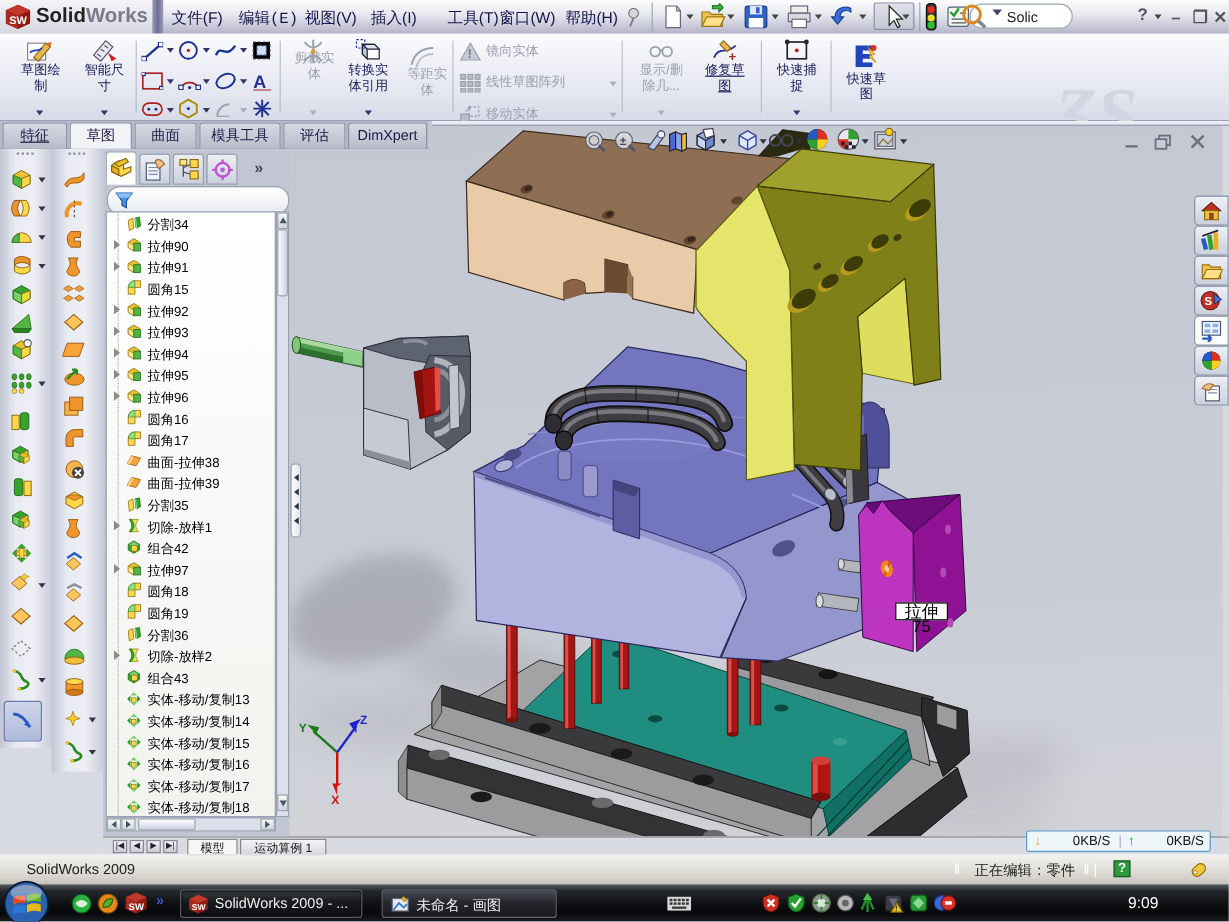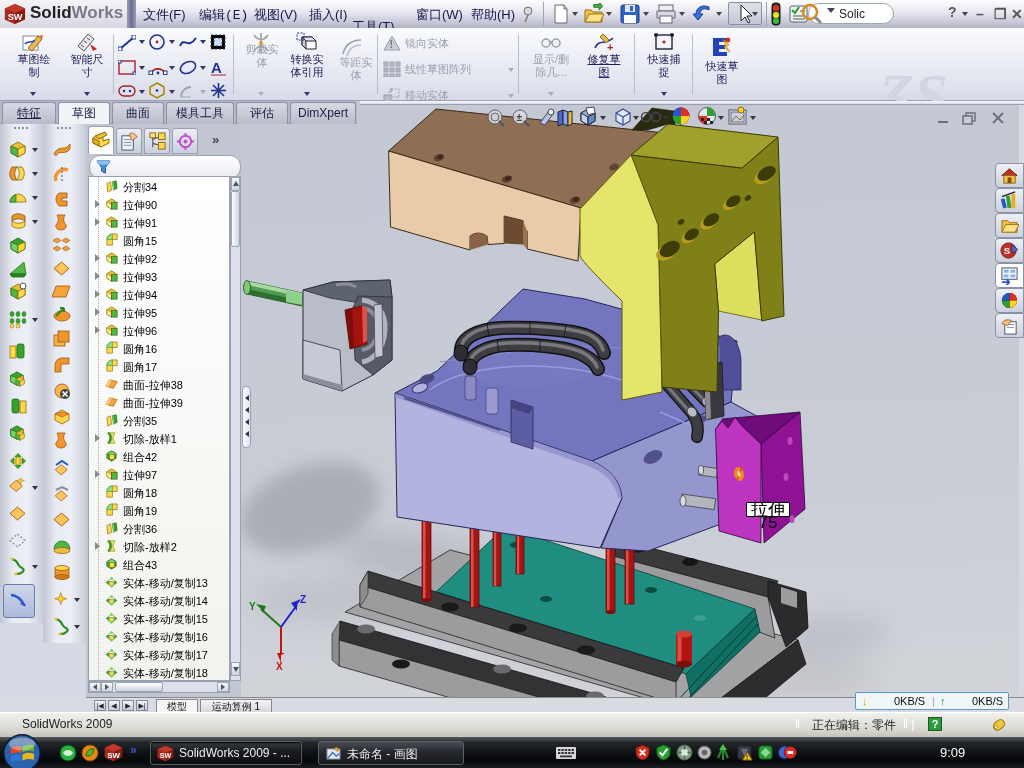--- a/index.html
+++ b/index.html
@@ -90,21 +90,21 @@
       <polygon points="12,1 23,6 12,11 1,6" fill="#c0392b"></polygon>
       <polygon points="1,6 12,11 12,23 1,18" fill="#a82a1e"></polygon>
       <text x="4" y="19" font-size="10" font-weight="bold" fill="#fff">SW</text>
     </svg>
     <div id="swtext">Solid<span>Works</span></div>
     <div id="logodiv"></div>
     <div class="menu" style="left:143px;">文件(F)</div>
     <div class="menu" style="left:199px;font-family:Liberation Mono, monospace;">编辑(E)</div>
     <div class="menu" style="left:254px;">视图(V)</div>
     <div class="menu" style="left:309px;">插入(I)</div>
-    <div class="menu" style="left:352px;margin-top:12px;">工具(T)</div>
+    <div class="menu" style="left:373px;">工具(T)</div>
     <div class="menu" style="left:416px;">窗口(W)</div>
     <div class="menu" style="left:471px;">帮助(H)</div>
     <svg class="tbicon" style="left:520px;top:5px;width:16px;height:18px;" viewBox="0 0 16 18">
       <circle cx="8" cy="6" r="4" fill="#d8d8dc" stroke="#777"></circle>
       <line x1="8" y1="10" x2="5" y2="17" stroke="#777" stroke-width="1.5"></line>
     </svg>
     <div class="abs" style="left:543px;top:2px;width:1px;height:24px;background:#9aa;"></div>
     <svg class="tbicon" style="left:550px;" viewBox="0 0 22 22">
       <polygon points="5,2 14,2 17,6 17,20 5,20" fill="#fff" stroke="#667"></polygon>
       <polyline points="14,2 14,6 17,6" fill="none" stroke="#667"></polyline>
@@ -660,21 +660,21 @@
 
     <g stroke="#6a6f7c" stroke-width="2">
       <line x1="938" y1="122" x2="948" y2="122"></line>
       <rect x="966" y="113" width="9" height="8" fill="none" stroke-width="1.5"></rect>
       <rect x="963" y="116" width="9" height="8" fill="#c9ccd6" stroke-width="1.5"></rect>
       <line x1="993" y1="113" x2="1003" y2="123"></line>
       <line x1="1003" y1="113" x2="993" y2="123"></line>
     </g>
   </svg>
   
-  <div class="abs" style="left:505px;top:397px;width:44px;height:15px;background:#ffffff;border:1px solid #000;font-size:17px;line-height:13px;text-align:center;color:#000;">拉伸75</div>
+  <div class="abs" style="left:505px;top:397px;width:44px;height:15px;background:#ffffff;border:1px solid #000;font-size:14px;line-height:13px;text-align:center;color:#000;">拉伸75</div>
   
   <div class="abs" style="left:1px;top:281px;width:9px;height:62px;background:linear-gradient(90deg,#fdfdfe,#e2e5ee);border:1px solid #9aa2b8;border-radius:4px;">
     <div style="position:absolute;left:2px;top:8px;width:0;height:0;border-top:3px solid transparent;border-bottom:3px solid transparent;border-right:4px solid #334;"></div>
     <div style="position:absolute;left:2px;top:20px;width:0;height:0;border-top:3px solid transparent;border-bottom:3px solid transparent;border-right:4px solid #334;"></div>
     <div style="position:absolute;left:2px;top:32px;width:0;height:0;border-top:3px solid transparent;border-bottom:3px solid transparent;border-right:4px solid #334;"></div>
     <div style="position:absolute;left:2px;top:44px;width:0;height:0;border-top:3px solid transparent;border-bottom:3px solid transparent;border-right:4px solid #334;"></div>
   </div>
   </div>
 
   <div class="abs" style="left:995px;top:163px;width:29px;height:177px;z-index:4;">

